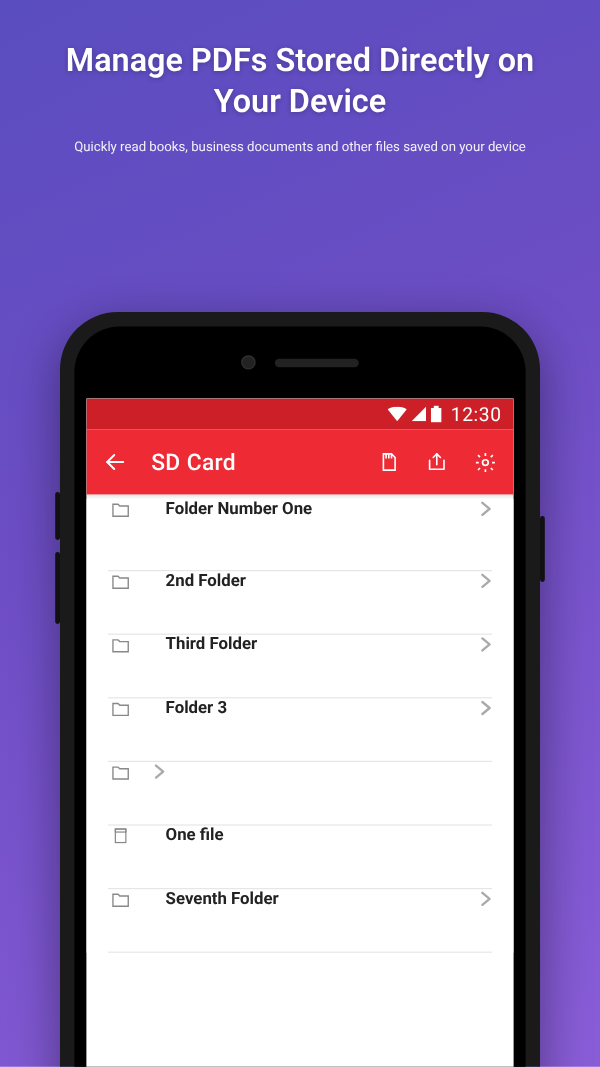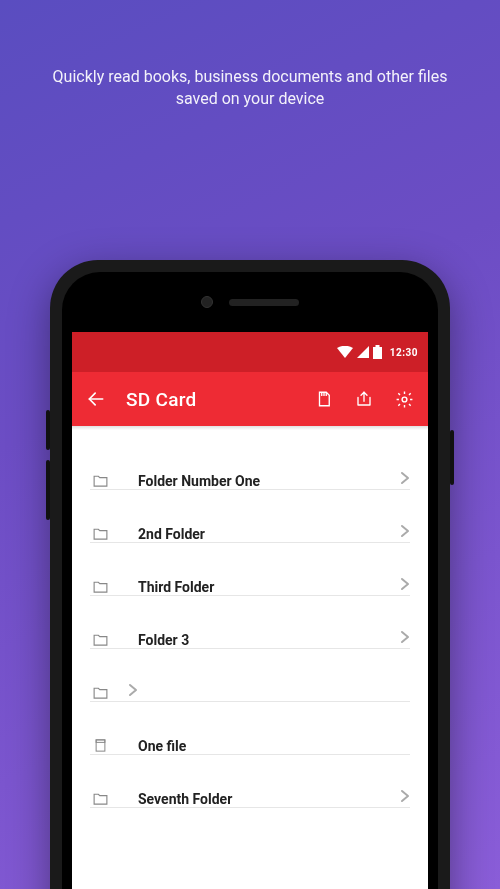--- a/index.html
+++ b/index.html
@@ -13,22 +13,22 @@
     color: #fff;
     padding: 34px 30px 0 30px;
   }
   .hero-title {
     font-size: 27px;
     font-weight: 600;
     line-height: 1.25;
     text-shadow: 0 1px 4px rgba(0,0,0,0.25);
   }
   .hero-sub {
-    margin-top: 32px;
-    font-size: 16px;
+    margin-top: 13px;
+    font-size: 11px;
     font-weight: 400;
     line-height: 1.4;
     color: rgba(255,255,255,0.92);
   }
 
   
   .phone {
     position: absolute;
     left: 50%;
     transform: translateX(-50%);
@@ -74,30 +74,30 @@
 
   .screen {
     width: 100%;
     height: calc(100% - 50px);
     background: #fff;
     overflow: hidden;
     position: relative;
   }
 
   .statusbar {
-    height: 40px;
+    height: 26px;
     background: #cd1f27;
     display: flex;
     align-items: center;
     justify-content: flex-end;
     gap: 4px;
     padding: 0 10px;
     color: #fff;
-    font-size: 10px;
-    font-weight: 700;
+    font-size: 16px;
+    font-weight: 400;
   }
   .statusbar svg { display: block; }
   .status-time { margin-left: 4px; letter-spacing: 0.5px; }
 
   .appbar {
     height: 54px;
     background: #ee2b34;
     display: flex;
     align-items: center;
     padding: 0 14px;
@@ -122,21 +122,21 @@
     height: 4px;
     background: linear-gradient(rgba(0,0,0,0.12), rgba(0,0,0,0));
   }
 
   .list {
     padding: 0 18px;
     background: #fff;
   }
   .row {
     display: flex;
-    align-items: flex-end;
+    align-items: flex-start;
     height: 53px;
     border-bottom: 1px solid #e6e6e6;
     cursor: pointer;
     gap: 18px;
   }
   .row:first-child { height: 60px; }
   .row-icon {
     width: 20px;
     display: flex;
     justify-content: center;
@@ -149,20 +149,21 @@
     padding-left: 10px;
   }
   .row-chevron {
     color: #999;
   }
 </style>
 </head>
 <body>
 
 <div class="hero">
+  <h1 class="hero-title">Manage PDFs Stored Directly on Your Device</h1>
   <p class="hero-sub">Quickly read books, business documents and other files saved on your device</p>
 </div>
 
 <div class="phone">
   <div class="sidebtn left1"></div>
   <div class="sidebtn left2"></div>
   <div class="sidebtn right1"></div>
   <div class="phone-inner">
     <div class="earpiece-row">
       <div class="cam-dot"></div>

